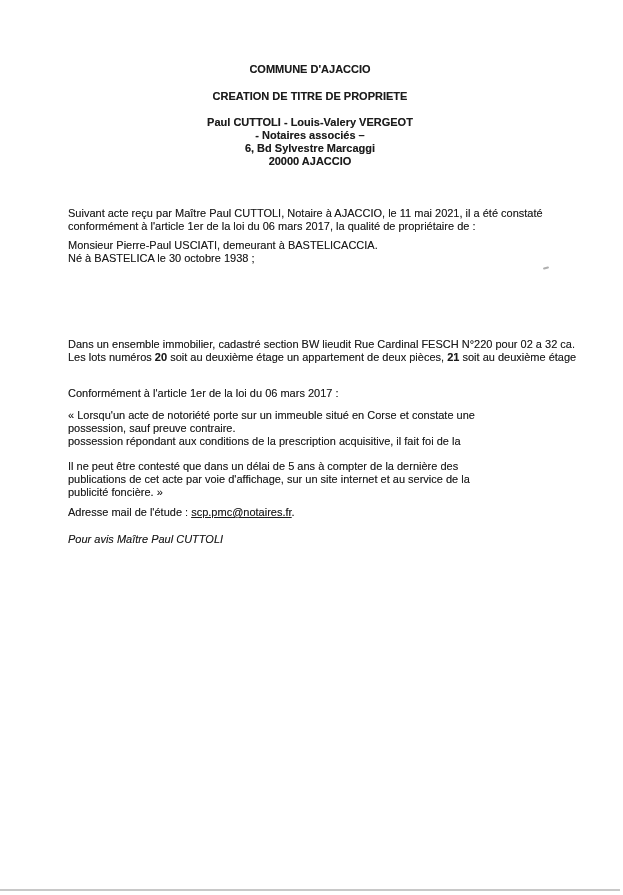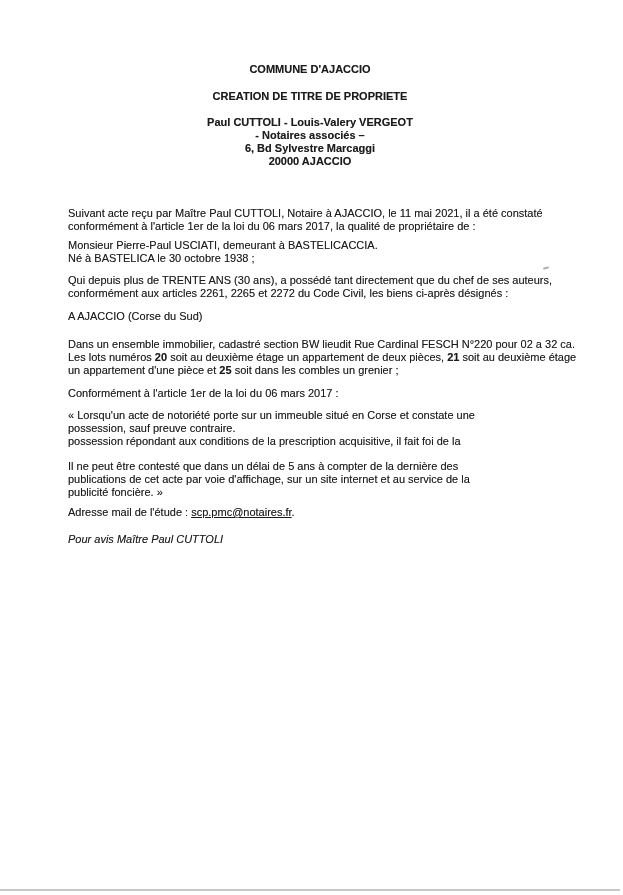--- a/index.html
+++ b/index.html
@@ -55,33 +55,25 @@
   <div class="abs body-block" style="top:199px;margin-top:8px;">
     <div class="line">Suivant acte reçu par Maître Paul CUTTOLI, Notaire à AJACCIO, le 11 mai 2021, il a été constaté</div>
     <div class="line">conformément à l'article 1er de la loi du 06 mars 2017, la qualité de propriétaire de :</div>
   </div>
 
   <div class="abs body-block" style="top:239px;">
     <div class="line">Monsieur Pierre-Paul USCIATI, demeurant à BASTELICACCIA.</div>
     <div class="line">Né à BASTELICA le 30 octobre 1938 ;</div>
   </div>
 
-  <div class="abs body-block" style="top:274px;">
-    <div class="line">Qui depuis plus de TRENTE ANS (30 ans), a possédé tant directement que du chef de ses auteurs,</div>
-    <div class="line">conformément aux articles 2261, 2265 et 2272 du Code Civil, les biens ci-après désignés :</div>
-  </div>
 
-  <div class="abs body-block" style="top:310px;">
-    <div class="line">A AJACCIO (Corse du Sud)</div>
-  </div>
 
   <div class="abs body-block" style="top:338px;">
     <div class="line">Dans un ensemble immobilier, cadastré section BW lieudit Rue Cardinal FESCH N°220 pour 02 a 32 ca.</div>
     <div class="line"><span>Les lots numéros </span><span class="bold">20</span><span> soit au deuxième étage un appartement de deux pièces, </span><span class="bold">21</span><span> soit au deuxième étage</span></div>
-    <div class="line"><span>un appartement d'une pièce et </span><span class="bold">25</span><span> soit dans les combles un grenier ;</span></div>
   </div>
 
   <div class="abs body-block" style="top:387px;">
     <div class="line">Conformément à l'article 1er de la loi du 06 mars 2017 :</div>
   </div>
 
   <div class="abs body-block" style="top:409px;">
     <div class="line">« Lorsqu'un acte de notoriété porte sur un immeuble situé en Corse et constate une</div>
     <div class="line">possession, sauf preuve contraire.</div>
     <div class="line">possession répondant aux conditions de la prescription acquisitive, il fait foi de la</div>

